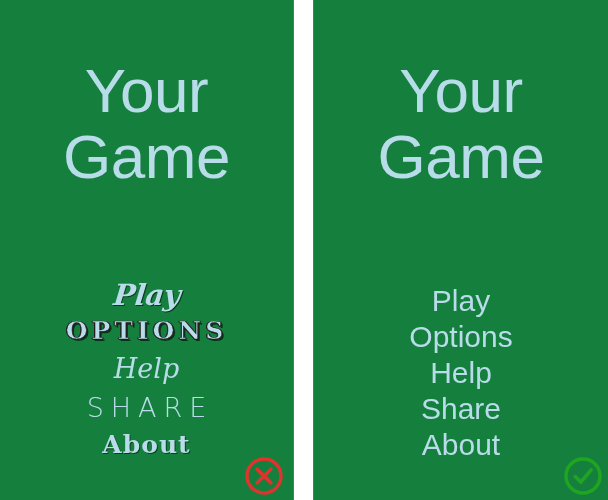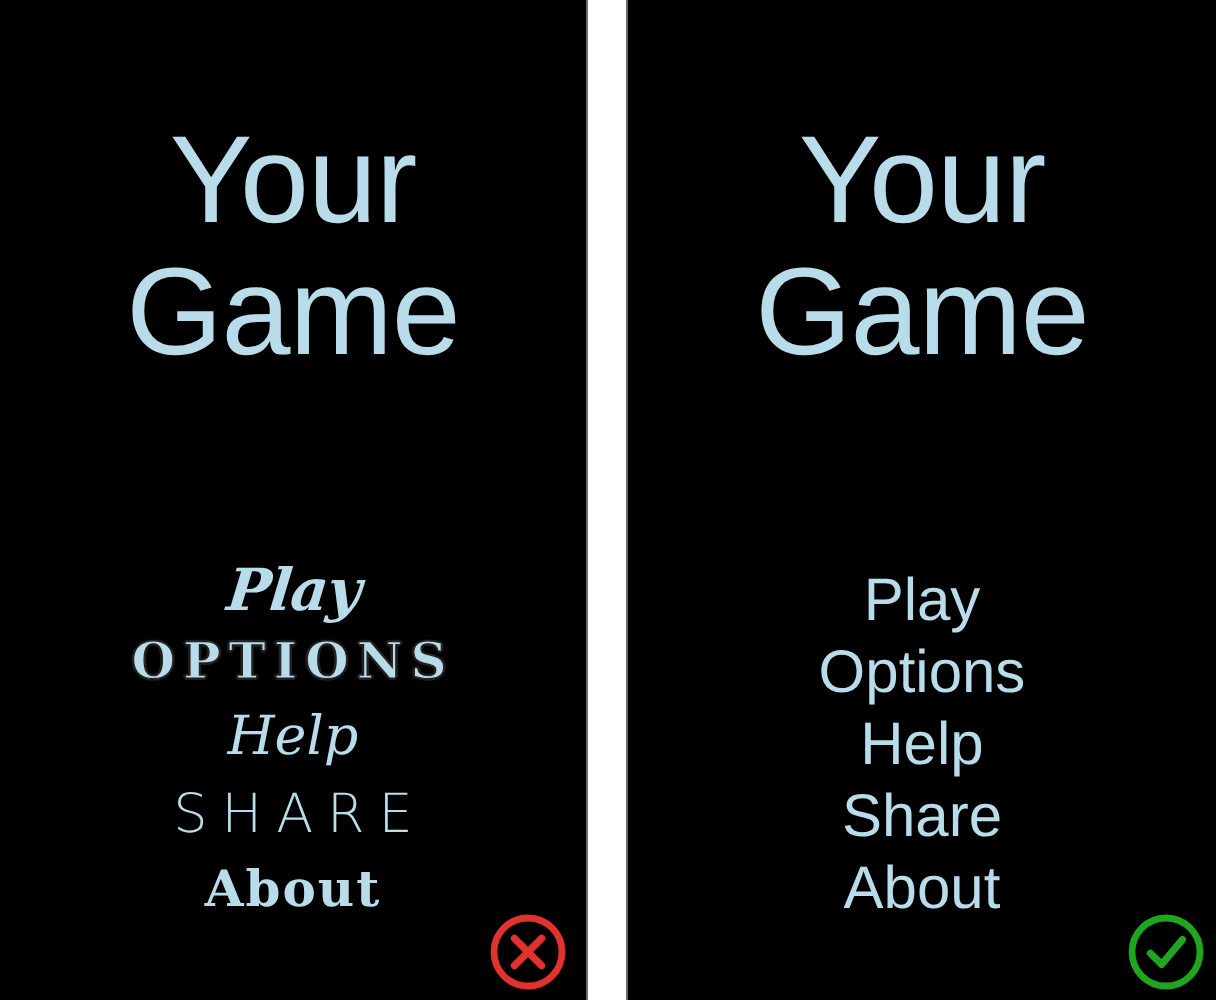--- a/index.html
+++ b/index.html
@@ -19,21 +19,21 @@
     width: 608px;
     height: 500px;
     background: #ffffff;
   }
 
   
   .panel {
     position: absolute;
     top: 0;
     height: 500px;
-    background: #000000;
+    background: #15803d;
     overflow: hidden;
     box-sizing: border-box;
   }
   .panel.left  { left: 0px;   width: 294px; border-right: 1px solid #6e6a6b; }
   .panel.right { left: 313px; width: 295px; border-left: 1px solid #6e6a6b; }
 
   
   .title {
     position: absolute;
     left: 0;

